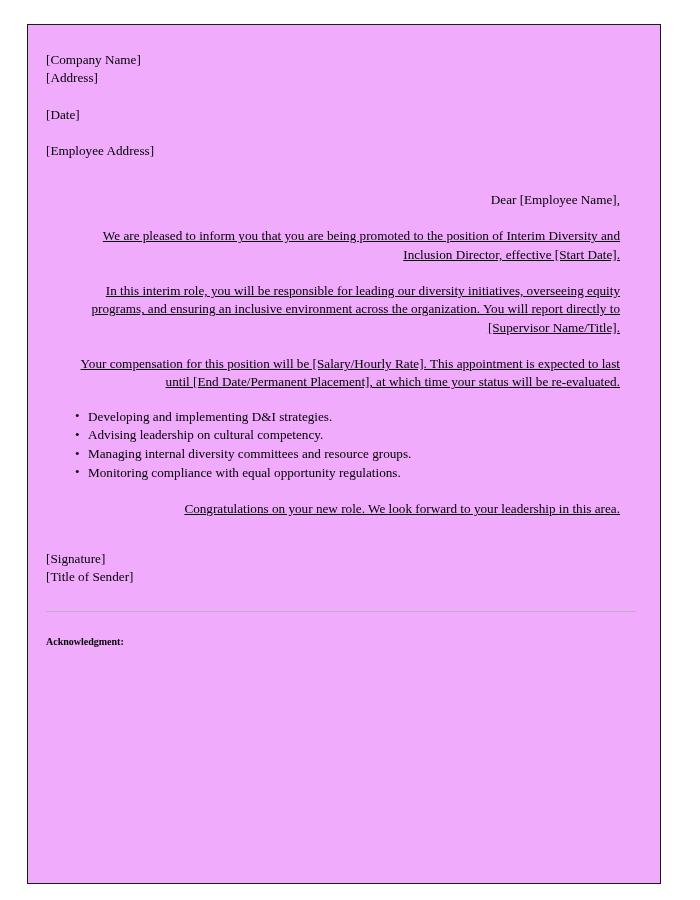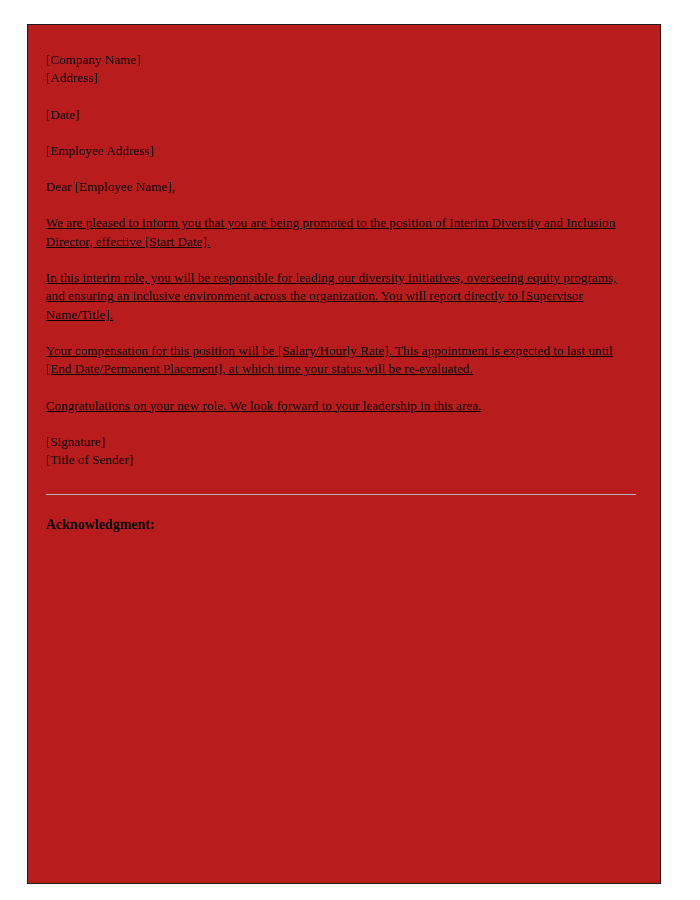--- a/index.html
+++ b/index.html
@@ -26,21 +26,21 @@
     overflow: hidden;
   }
 
   
   .document-sheet {
     position: absolute;
     left: 27px;
     top: 24px;
     width: 634px;
     height: 860px;
-    background: #b91c1c;
+    background: #f0abfc;
     border: 1.5px solid #1b1b1b;
     box-sizing: border-box;
     overflow: hidden;
   }
 
   
   .document-body {
     position: absolute;
     left: 0;
     top: 0;
@@ -60,22 +60,23 @@
   .block {
     margin: 0 0 0 0;
   }
 
   .line {
     display: block;
     white-space: nowrap;
   }
 
   .para {
-    margin: 0;
+    margin: 13px;
     padding: 0;
+    text-align: right;
   }
 
   
   .gap-sm { height: 18px; }
 
   .spaced {
     margin-top: 18px;
     text-decoration: underline;
   }
 
@@ -103,21 +104,21 @@
     border: none;
     border-top: 1px solid #b6b6b6;
     margin: 25px 0 0 0;
     width: 590px;
     height: 0;
   }
 
   .ack-heading {
     font-weight: bold;
     margin-top: 21px;
-    font-size: 14px;
+    font-size: 10px;
     line-height: 18.3px;
   }
 </style>
 </head>
 <body>
 
 <div class="page-viewport">
 
   <div class="document-sheet">
     <div class="document-body">
@@ -142,20 +143,26 @@
 
         <div class="gap-sm"></div>
 
         <p class="para">Dear [Employee Name],</p>
 
         <p class="para spaced">We are pleased to inform you that you are being promoted to the position of Interim Diversity and Inclusion Director, effective [Start Date].</p>
         <p class="para spaced">In this interim role, you will be responsible for leading our diversity initiatives, overseeing equity programs, and ensuring an inclusive environment across the organization. You will report directly to [Supervisor Name/Title].</p>
         <p class="para spaced">Your compensation for this position will be [Salary/Hourly Rate]. This appointment is expected to last until [End Date/Permanent Placement], at which time your status will be re-evaluated.</p>
 
 
+        <ul class="responsibilities">
+          <li>Developing and implementing D&amp;I strategies.</li>
+          <li>Advising leadership on cultural competency.</li>
+          <li>Managing internal diversity committees and resource groups.</li>
+          <li>Monitoring compliance with equal opportunity regulations.</li>
+        </ul>
 
         <p class="para spaced">Congratulations on your new role. We look forward to your leadership in this area.</p>
 
 
         <div class="gap-sm"></div>
 
         <div class="block">
           <span class="line">[Signature]</span>
           <span class="line">[Title of Sender]</span>
         </div>

